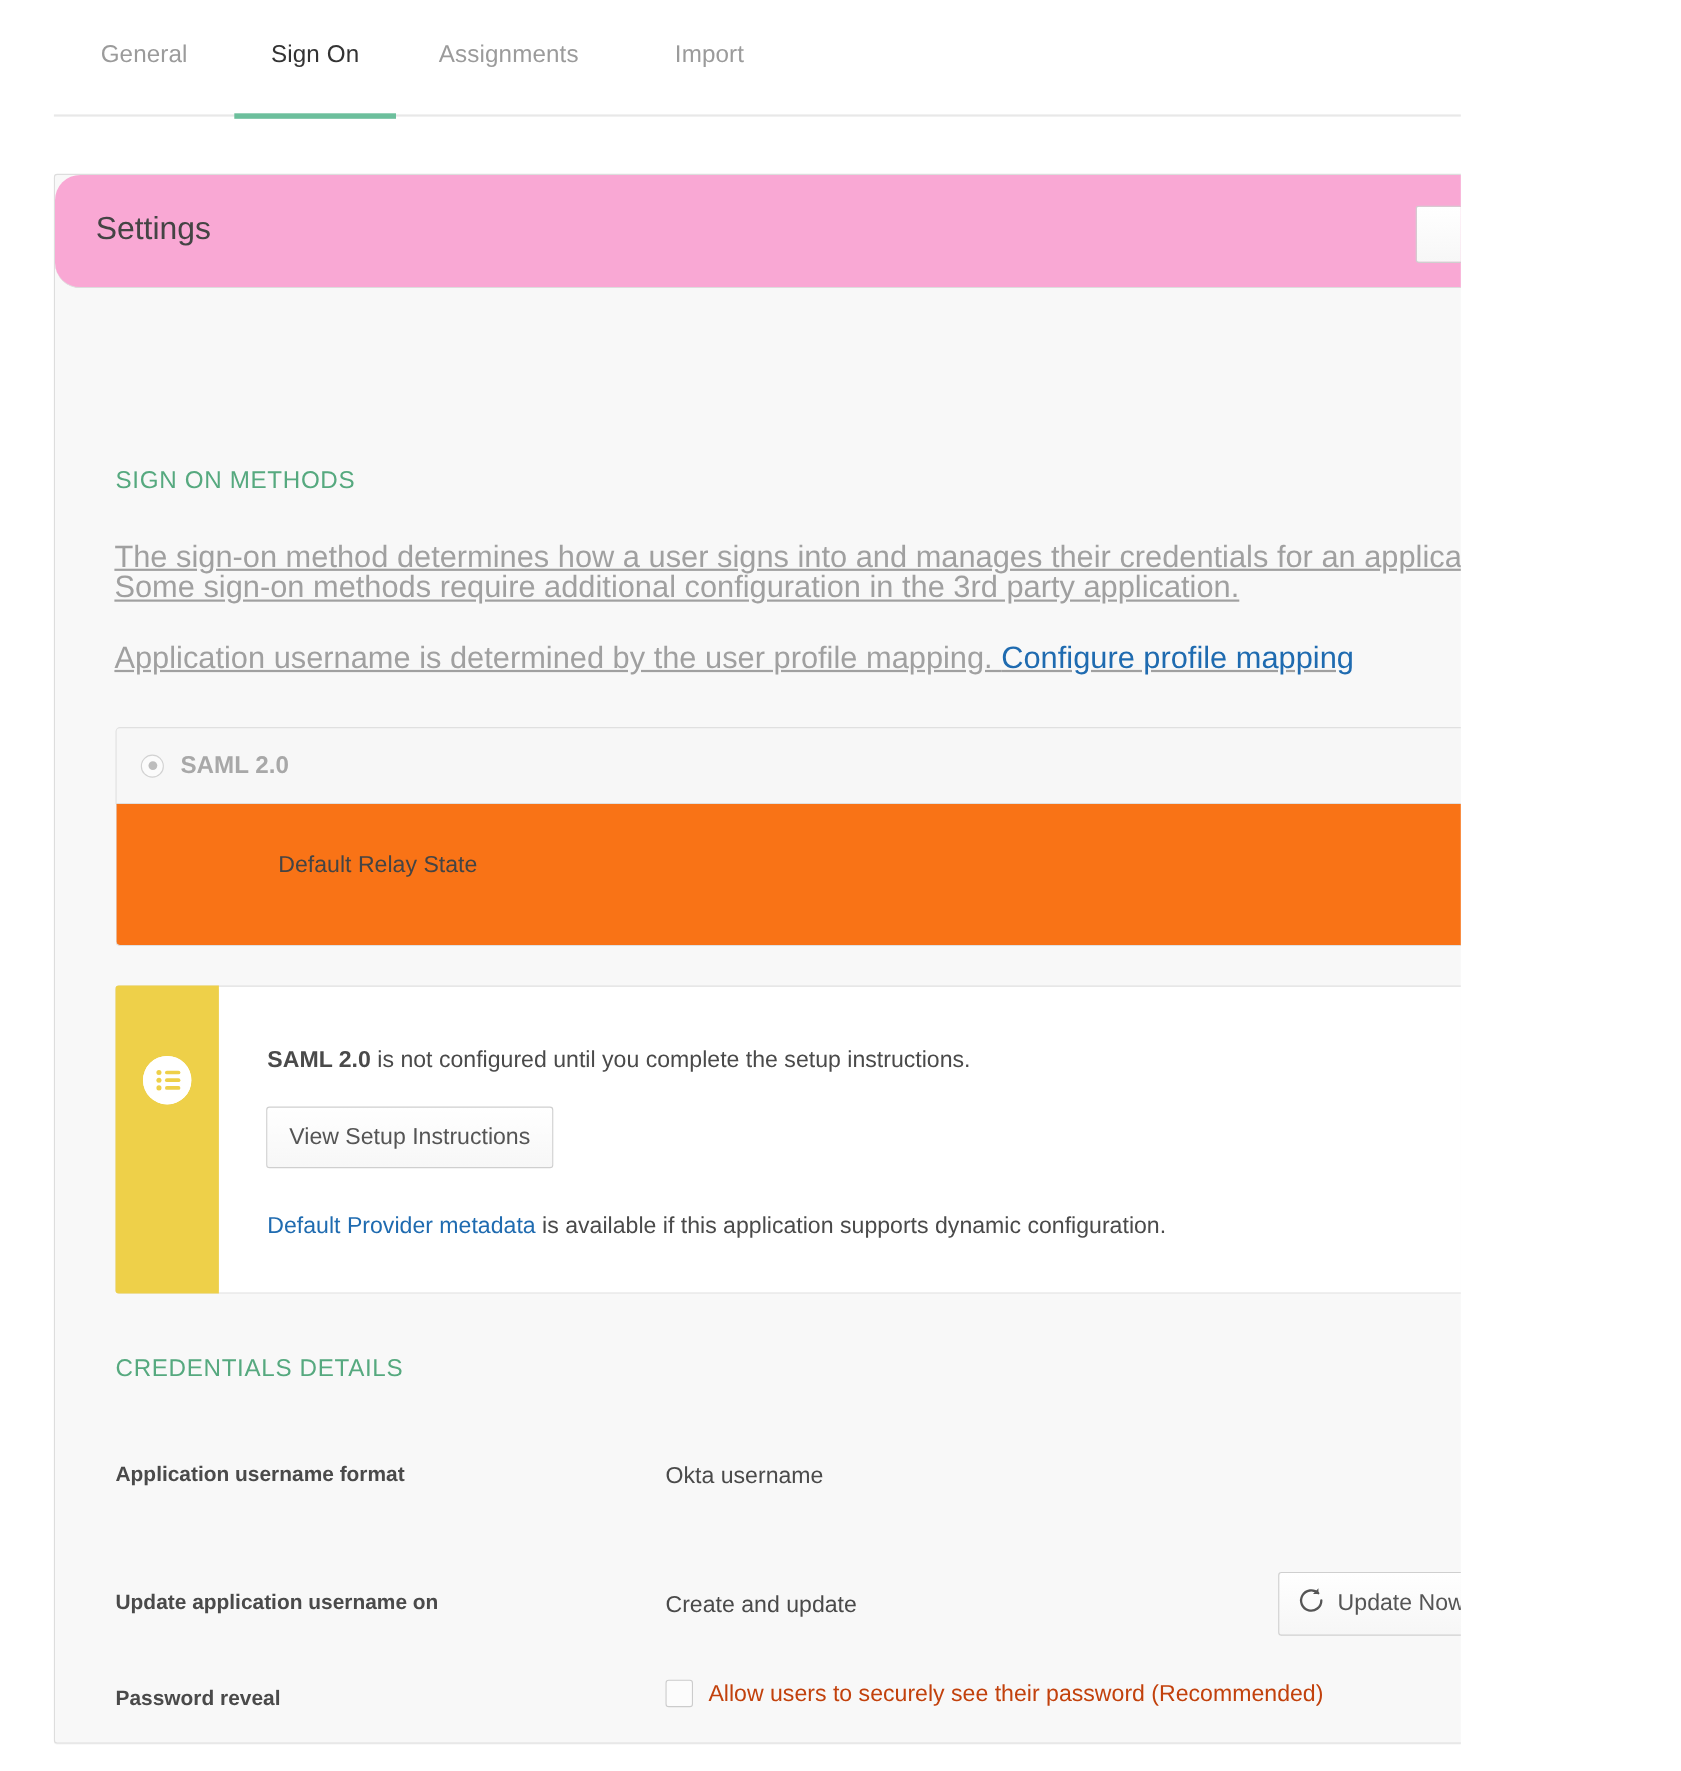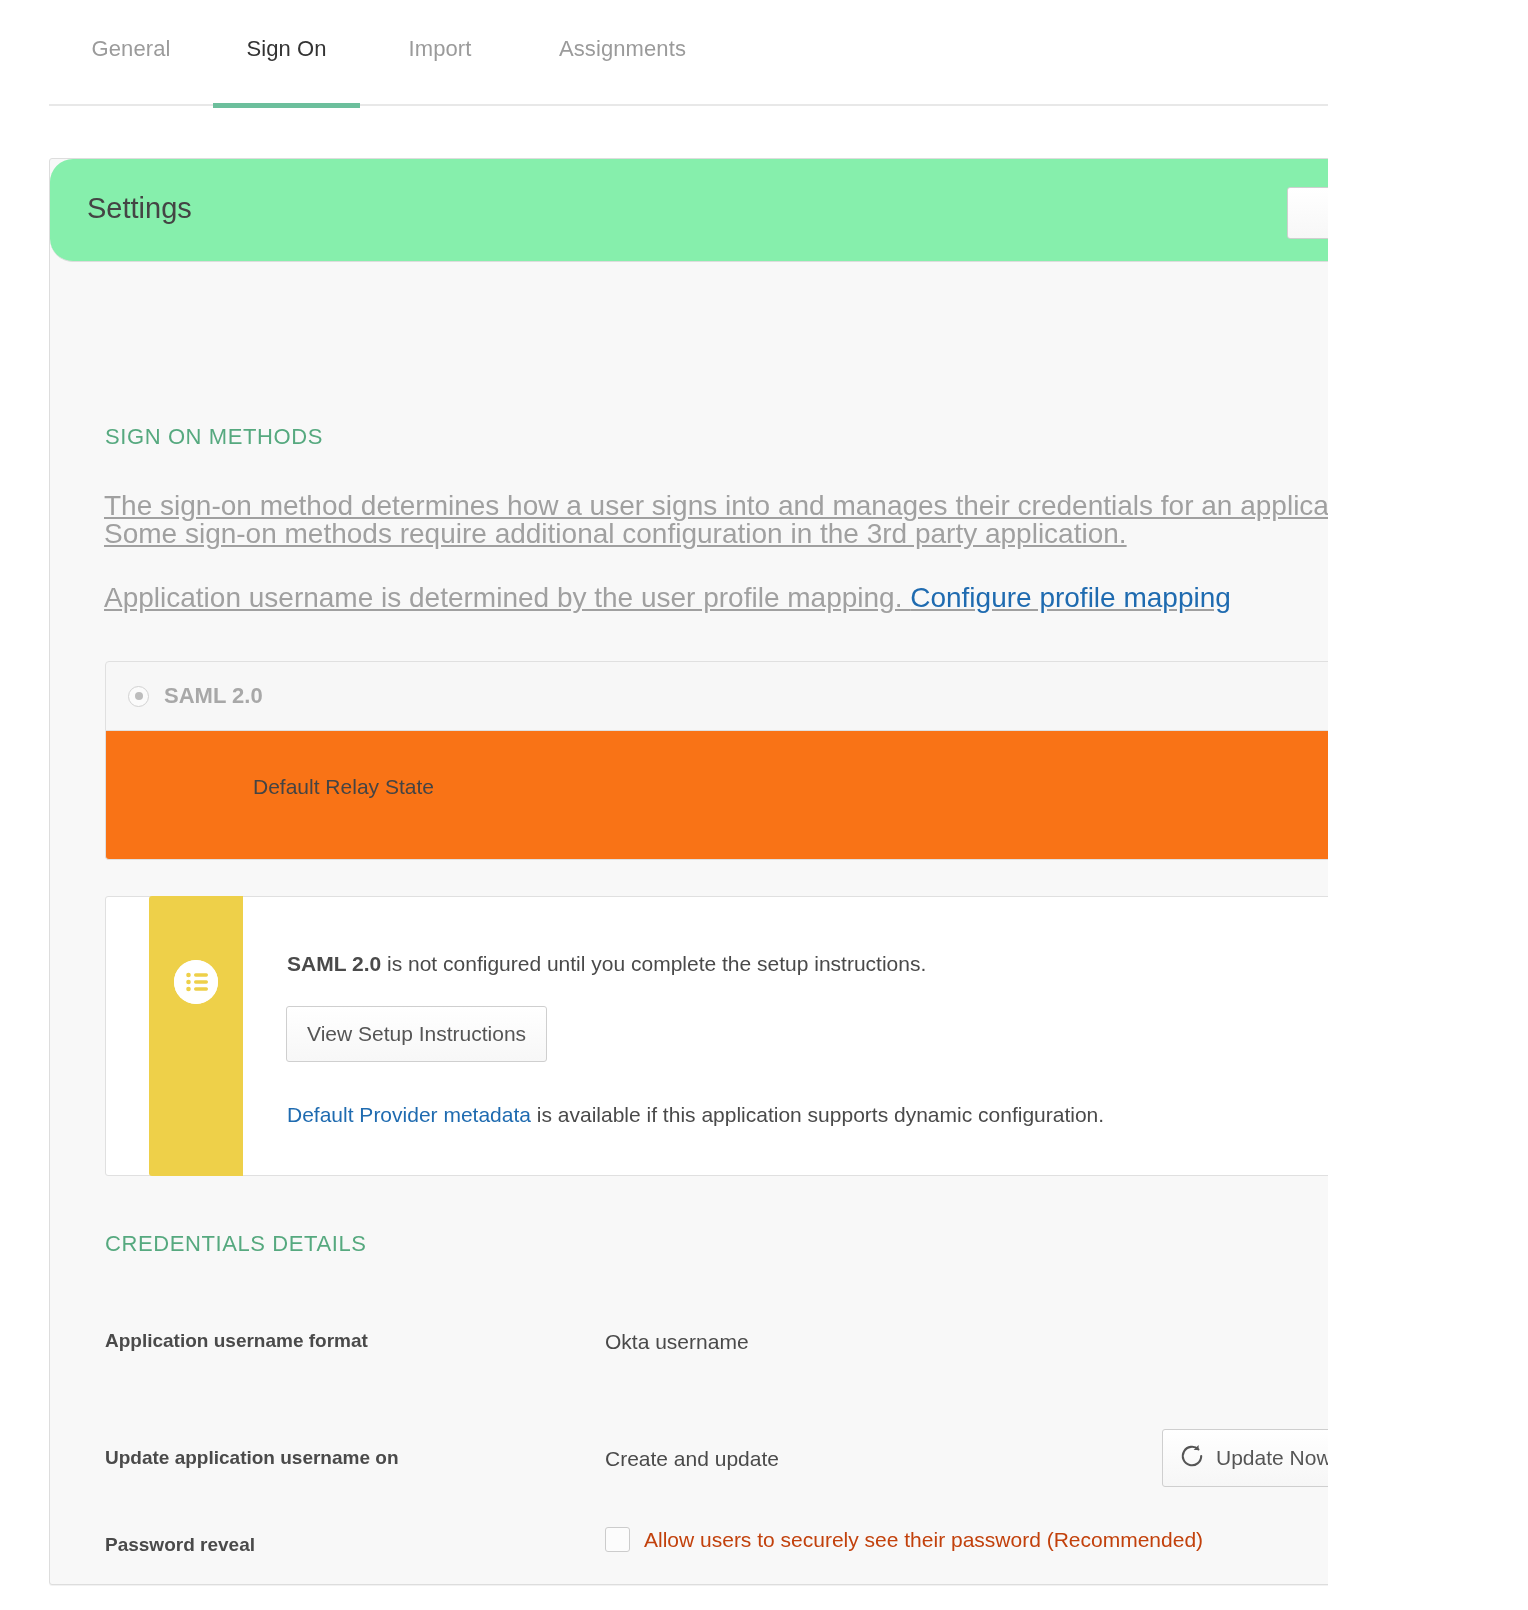--- a/index.html
+++ b/index.html
@@ -68,21 +68,21 @@
     width: 1400px;
     height: 1427px;
     background: #f8f8f8;
     border: 1px solid #dddddd;
     border-radius: 3px;
     box-shadow: 0 1px 0 rgba(0,0,0,0.05);
   }
   .card-header {
     position: relative;
     height: 103px;
-    background: #86efac;
+    background: #f9a8d4;
     border-bottom: 1px solid #dddddd;
     border-radius: 23px;
   }
   .card-title {
     position: absolute;
     left: 37px;
     top: 33px;
     font-size: 29px;
     color: #444444;
     font-weight: 400;
@@ -204,21 +204,20 @@
   .callout {
     position: absolute;
     left: 55px;
     top: 634px;
     width: 1284px;
     height: 280px;
     background: #ffffff;
     border: 1px solid #e0e0e0;
     border-radius: 3px;
     display: flex;
-    padding-left: 44px;
   }
   .callout-bar {
     width: 94px;
     flex: 0 0 94px;
     background: #eed049;
     position: relative;
     margin: -1px 0 -1px -1px;
     border-radius: 3px 0 0 3px;
   }
   .callout-icon {
@@ -335,25 +334,25 @@
 <div id="page">
 
   <div class="tabbar">
     <div class="tabs">
       <div class="tab general">
         <span>General</span>
       </div>
       <div class="tab signon active">
         <span>Sign On</span>
       </div>
+      <div class="tab assign">
+        <span>Assignments</span>
+      </div>
       <div class="tab import">
         <span>Import</span>
-      </div>
-      <div class="tab assign">
-        <span>Assignments</span>
       </div>
     </div>
   </div>
 
   <div class="card">
 
     <div class="card-header">
       <div class="card-title">Settings</div>
       <button class="edit-btn">Edit</button>
     </div>

